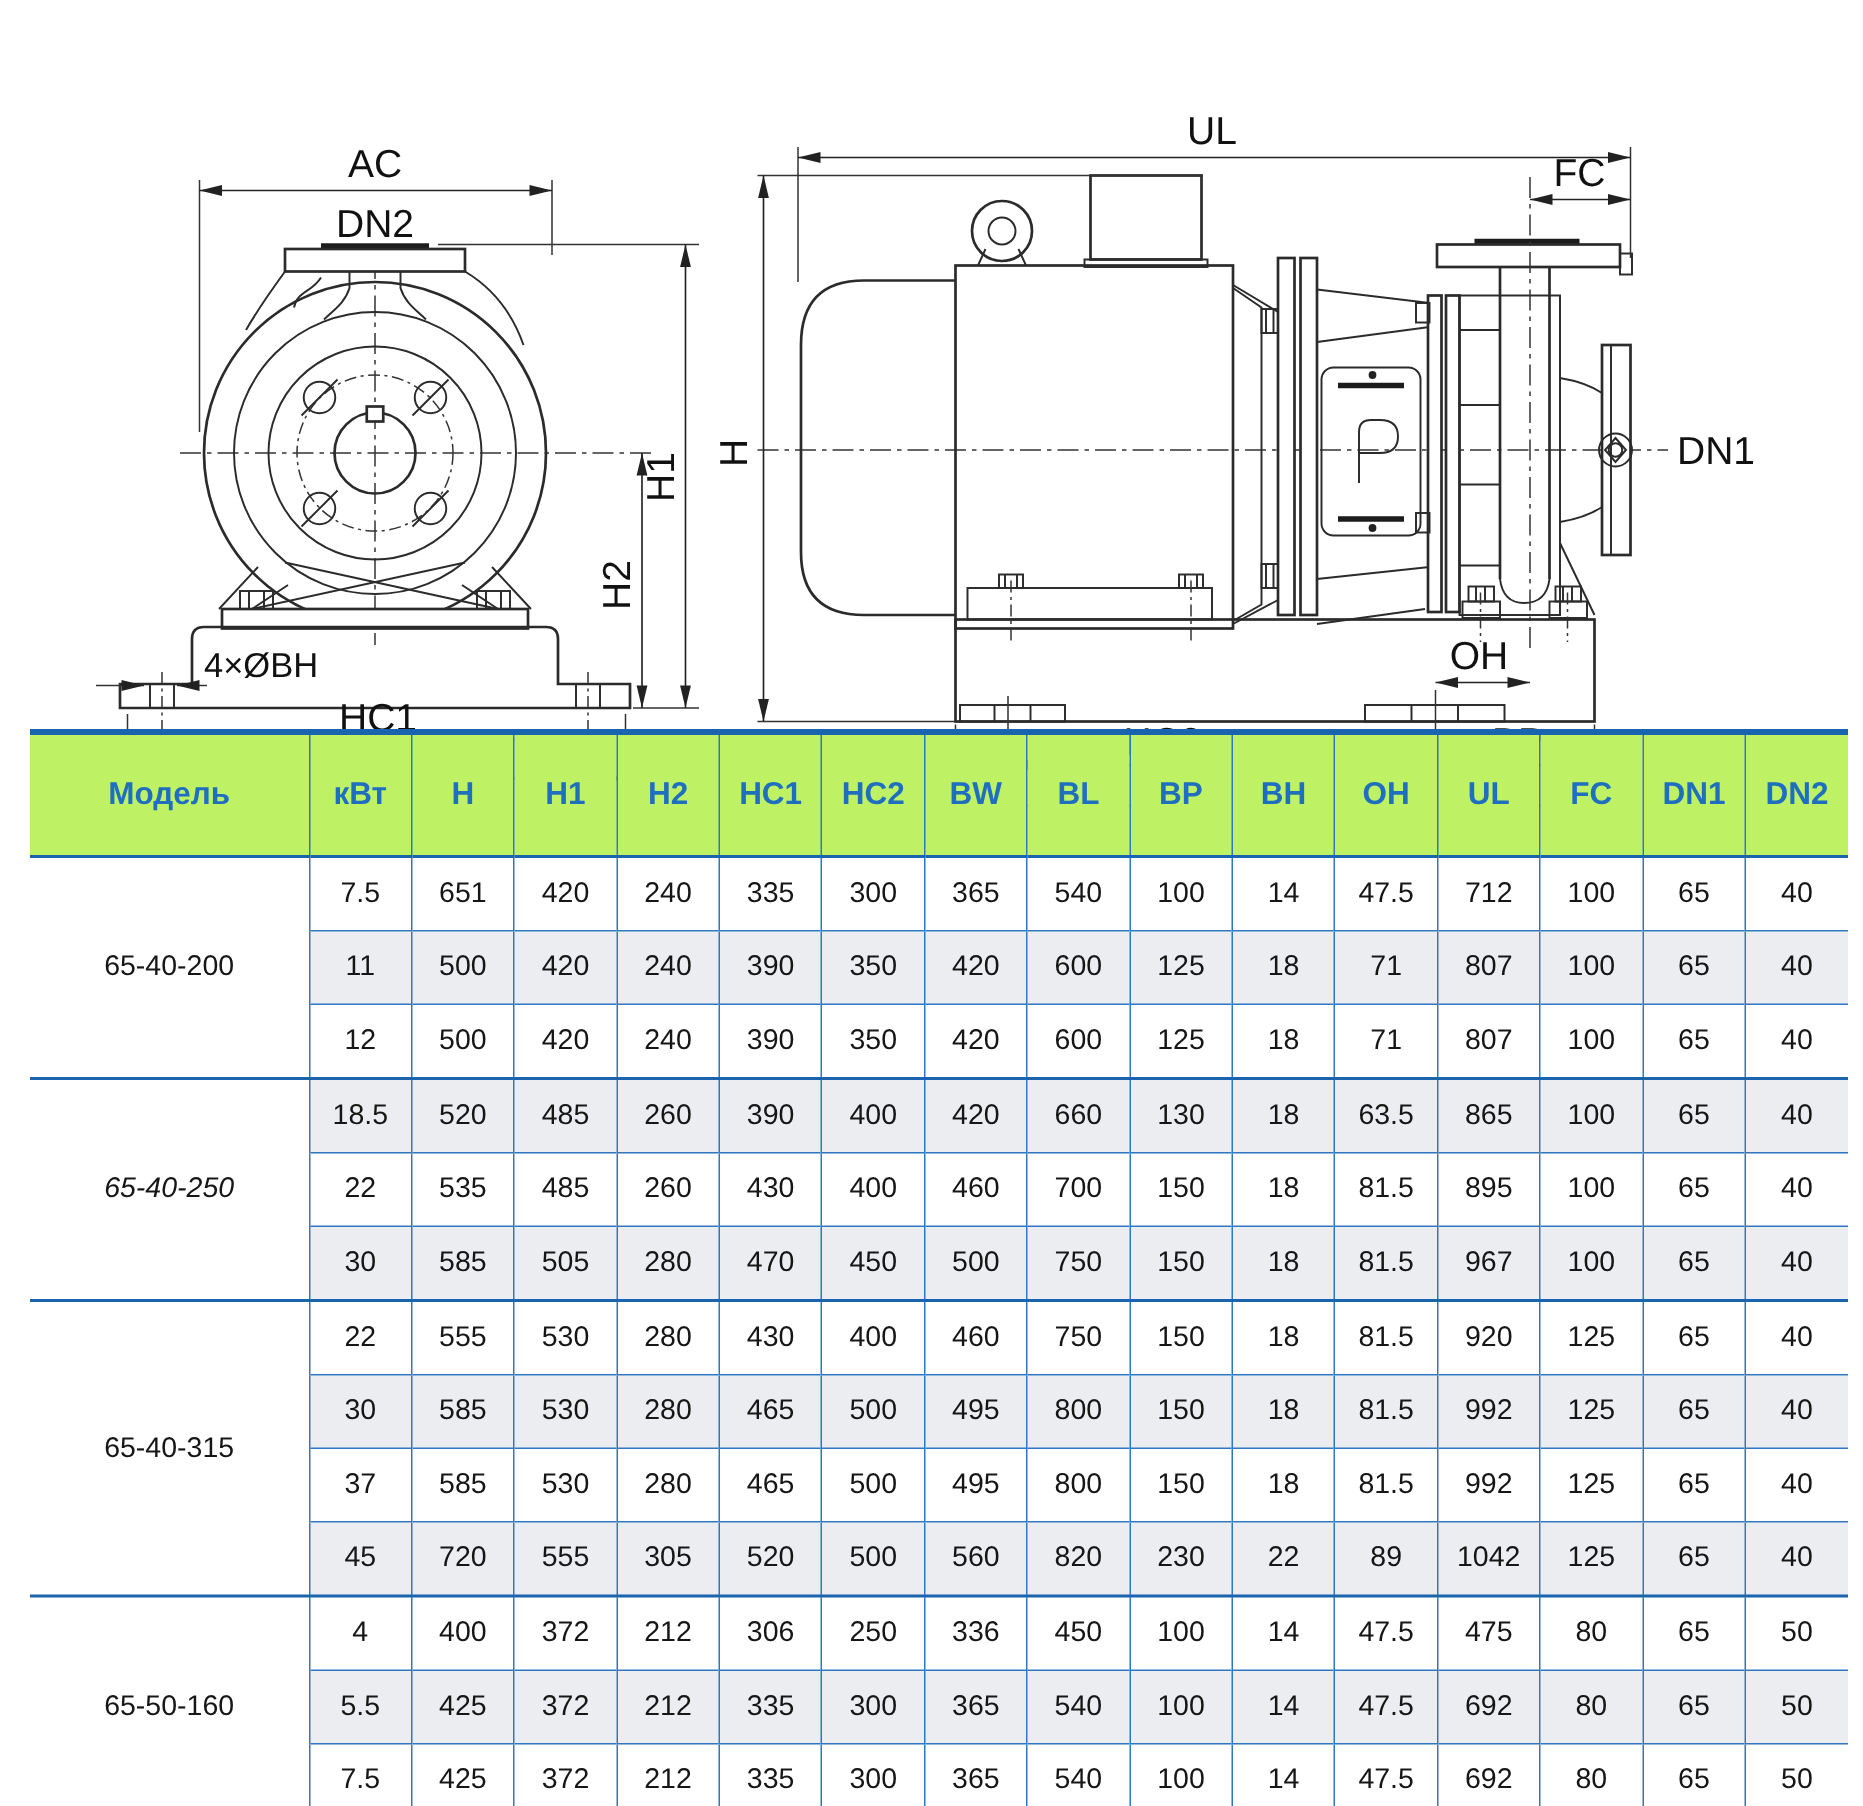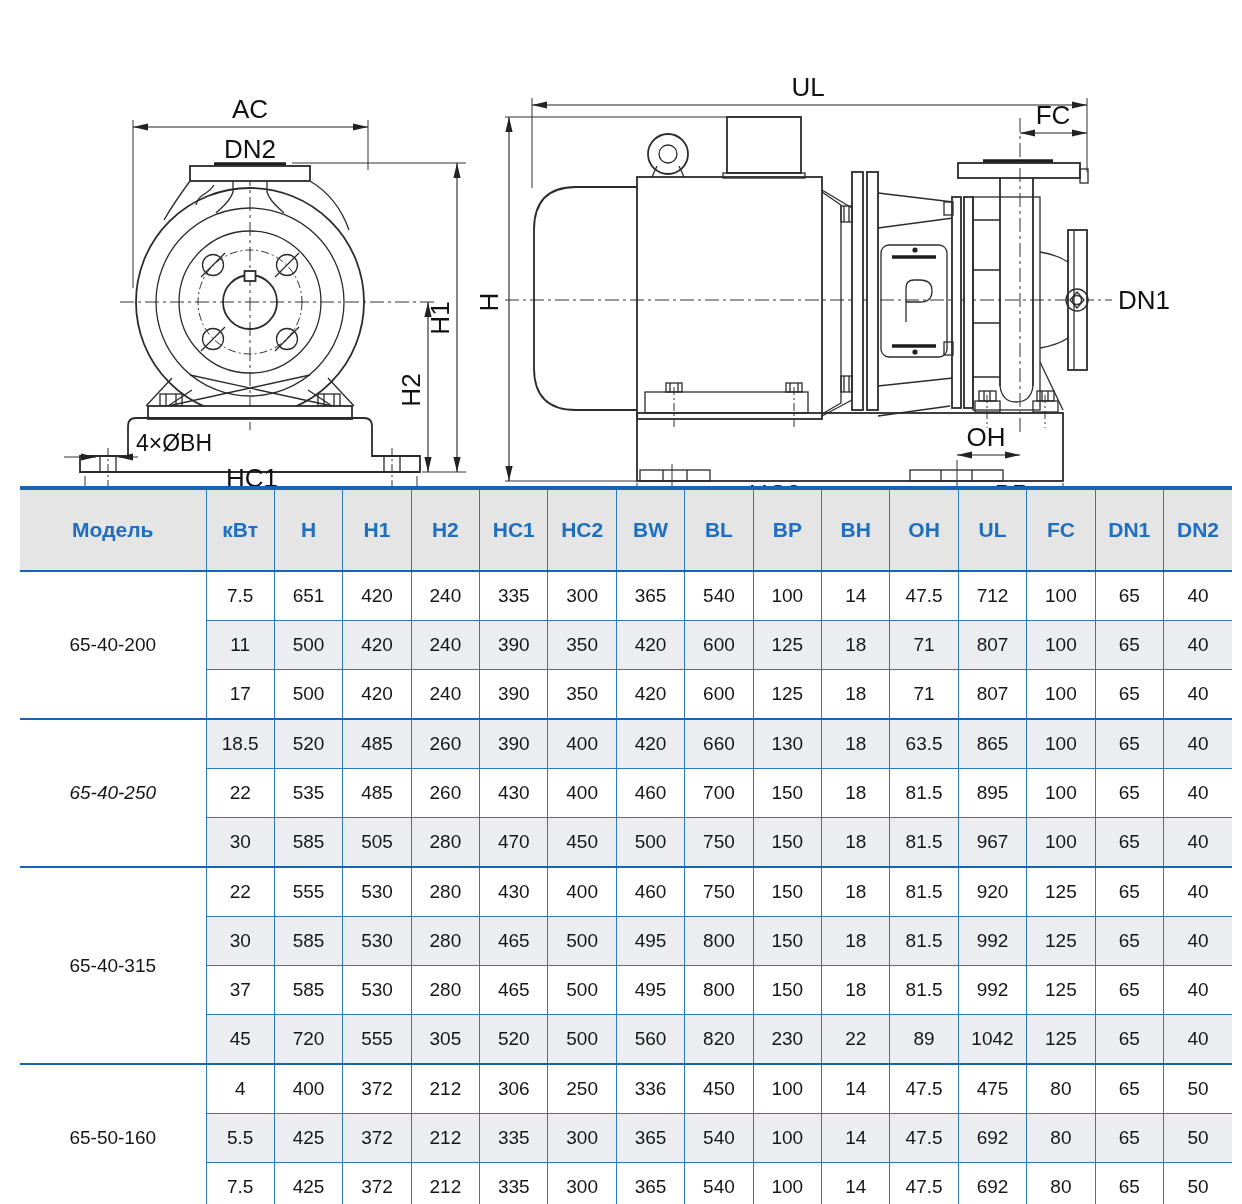--- a/index.html
+++ b/index.html
@@ -22,21 +22,21 @@
   .thk{stroke:#1c1c1c;fill:none;stroke-width:3.6;}
 
   table#dim-table{
     position:absolute;left:20px;top:486px;width:1212px;
     border-collapse:collapse;table-layout:fixed;
     border-top:4px solid var(--heavy);border-bottom:4px solid var(--heavy);
   }
   #dim-table col.model-col{width:186px;}
   #dim-table th{
     height:78px;color:var(--accent);font-size:21px;font-weight:bold;
-    text-align:center;vertical-align:middle;background:#e5e5e5;
+    text-align:center;vertical-align:middle;background:#bef264;
     border-left:1.5px solid var(--grid);border-bottom:2.5px solid var(--heavy);
   }
   #dim-table th:first-child{border-left:none;}
   #dim-table td{
     height:46px;text-align:center;vertical-align:middle;
     font-size:19px;color:var(--ink);border-left:1.5px solid var(--grid);
   }
   #dim-table tbody{border-top:2.5px solid var(--heavy);}
   #dim-table tbody tr+tr td{border-top:1.5px solid var(--grid);}
   #dim-table td.model-cell{background:#fff;border-left:none;text-align:center;}
@@ -302,21 +302,21 @@
         <td>600</td>
         <td>125</td>
         <td>18</td>
         <td>71</td>
         <td>807</td>
         <td>100</td>
         <td>65</td>
         <td>40</td>
       </tr>
       <tr>
-        <td>17</td>
+        <td>12</td>
         <td>500</td>
         <td>420</td>
         <td>240</td>
         <td>390</td>
         <td>350</td>
         <td>420</td>
         <td>600</td>
         <td>125</td>
         <td>18</td>
         <td>71</td>

